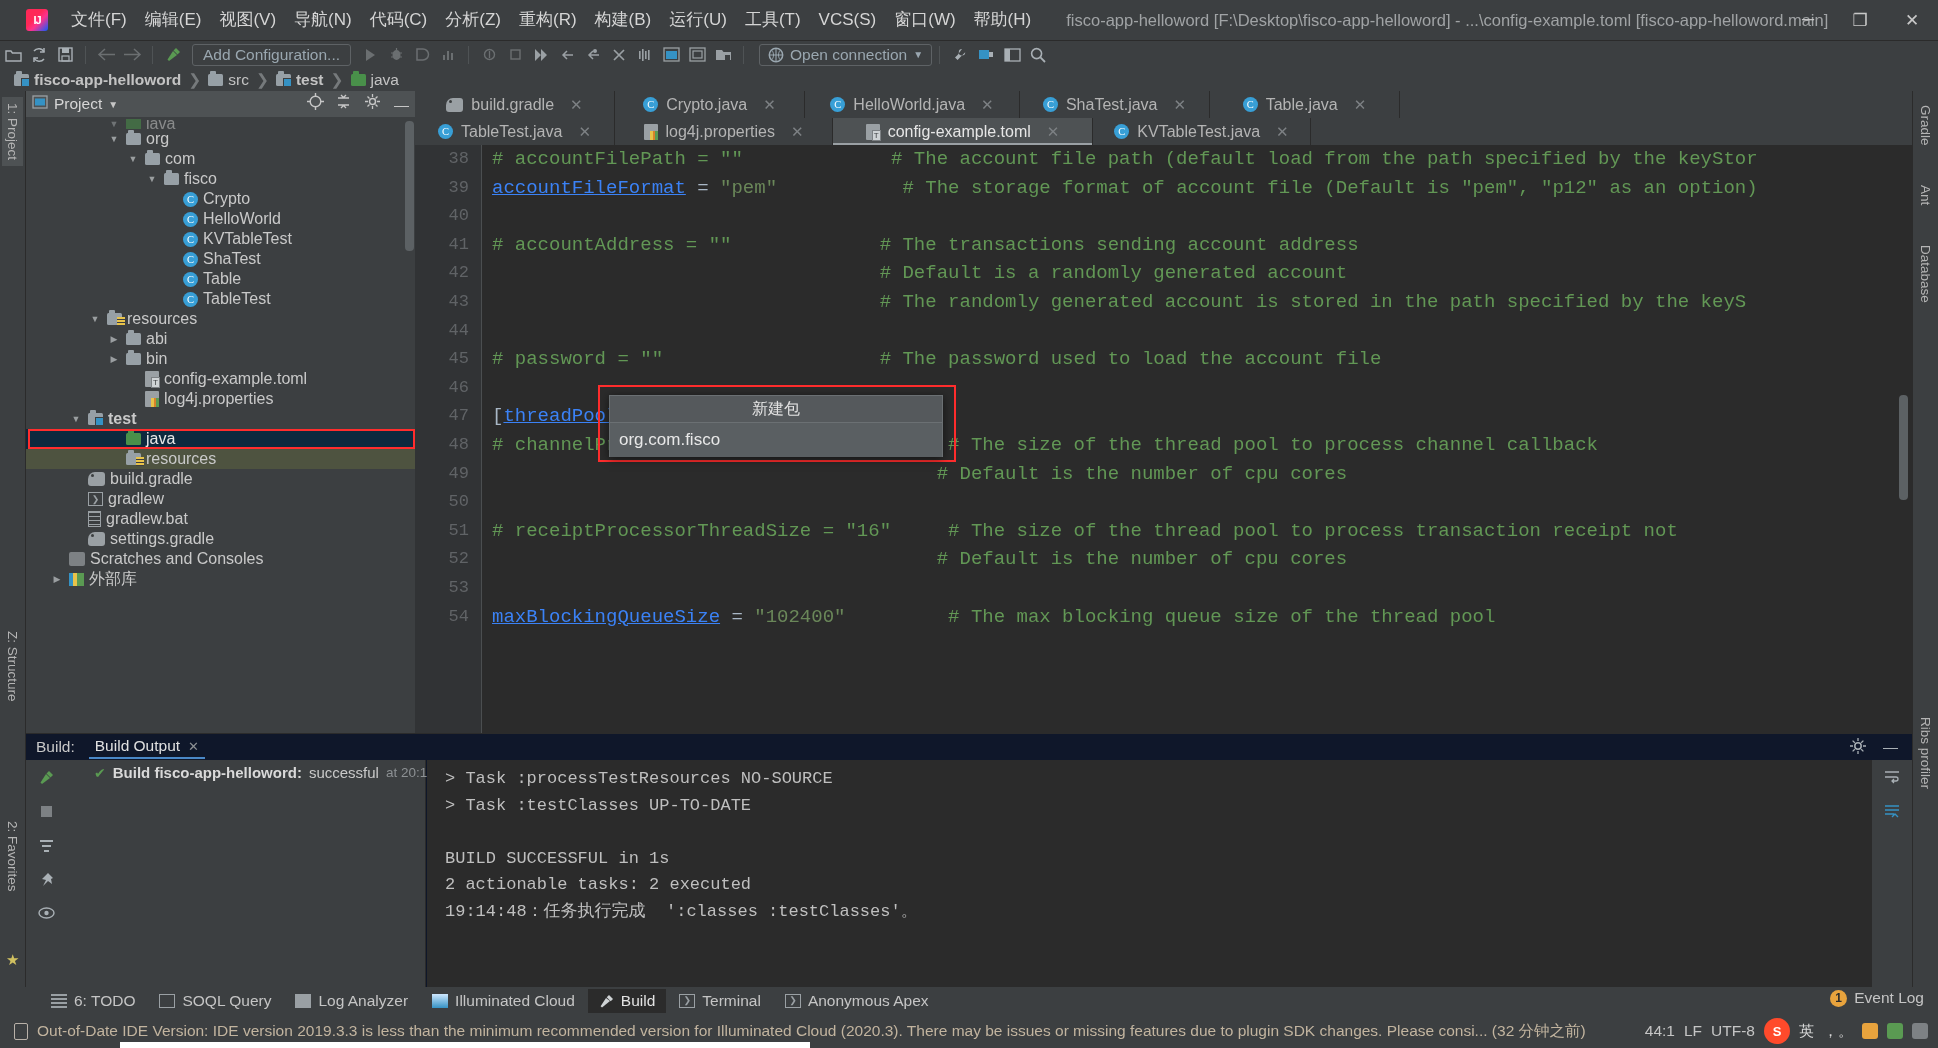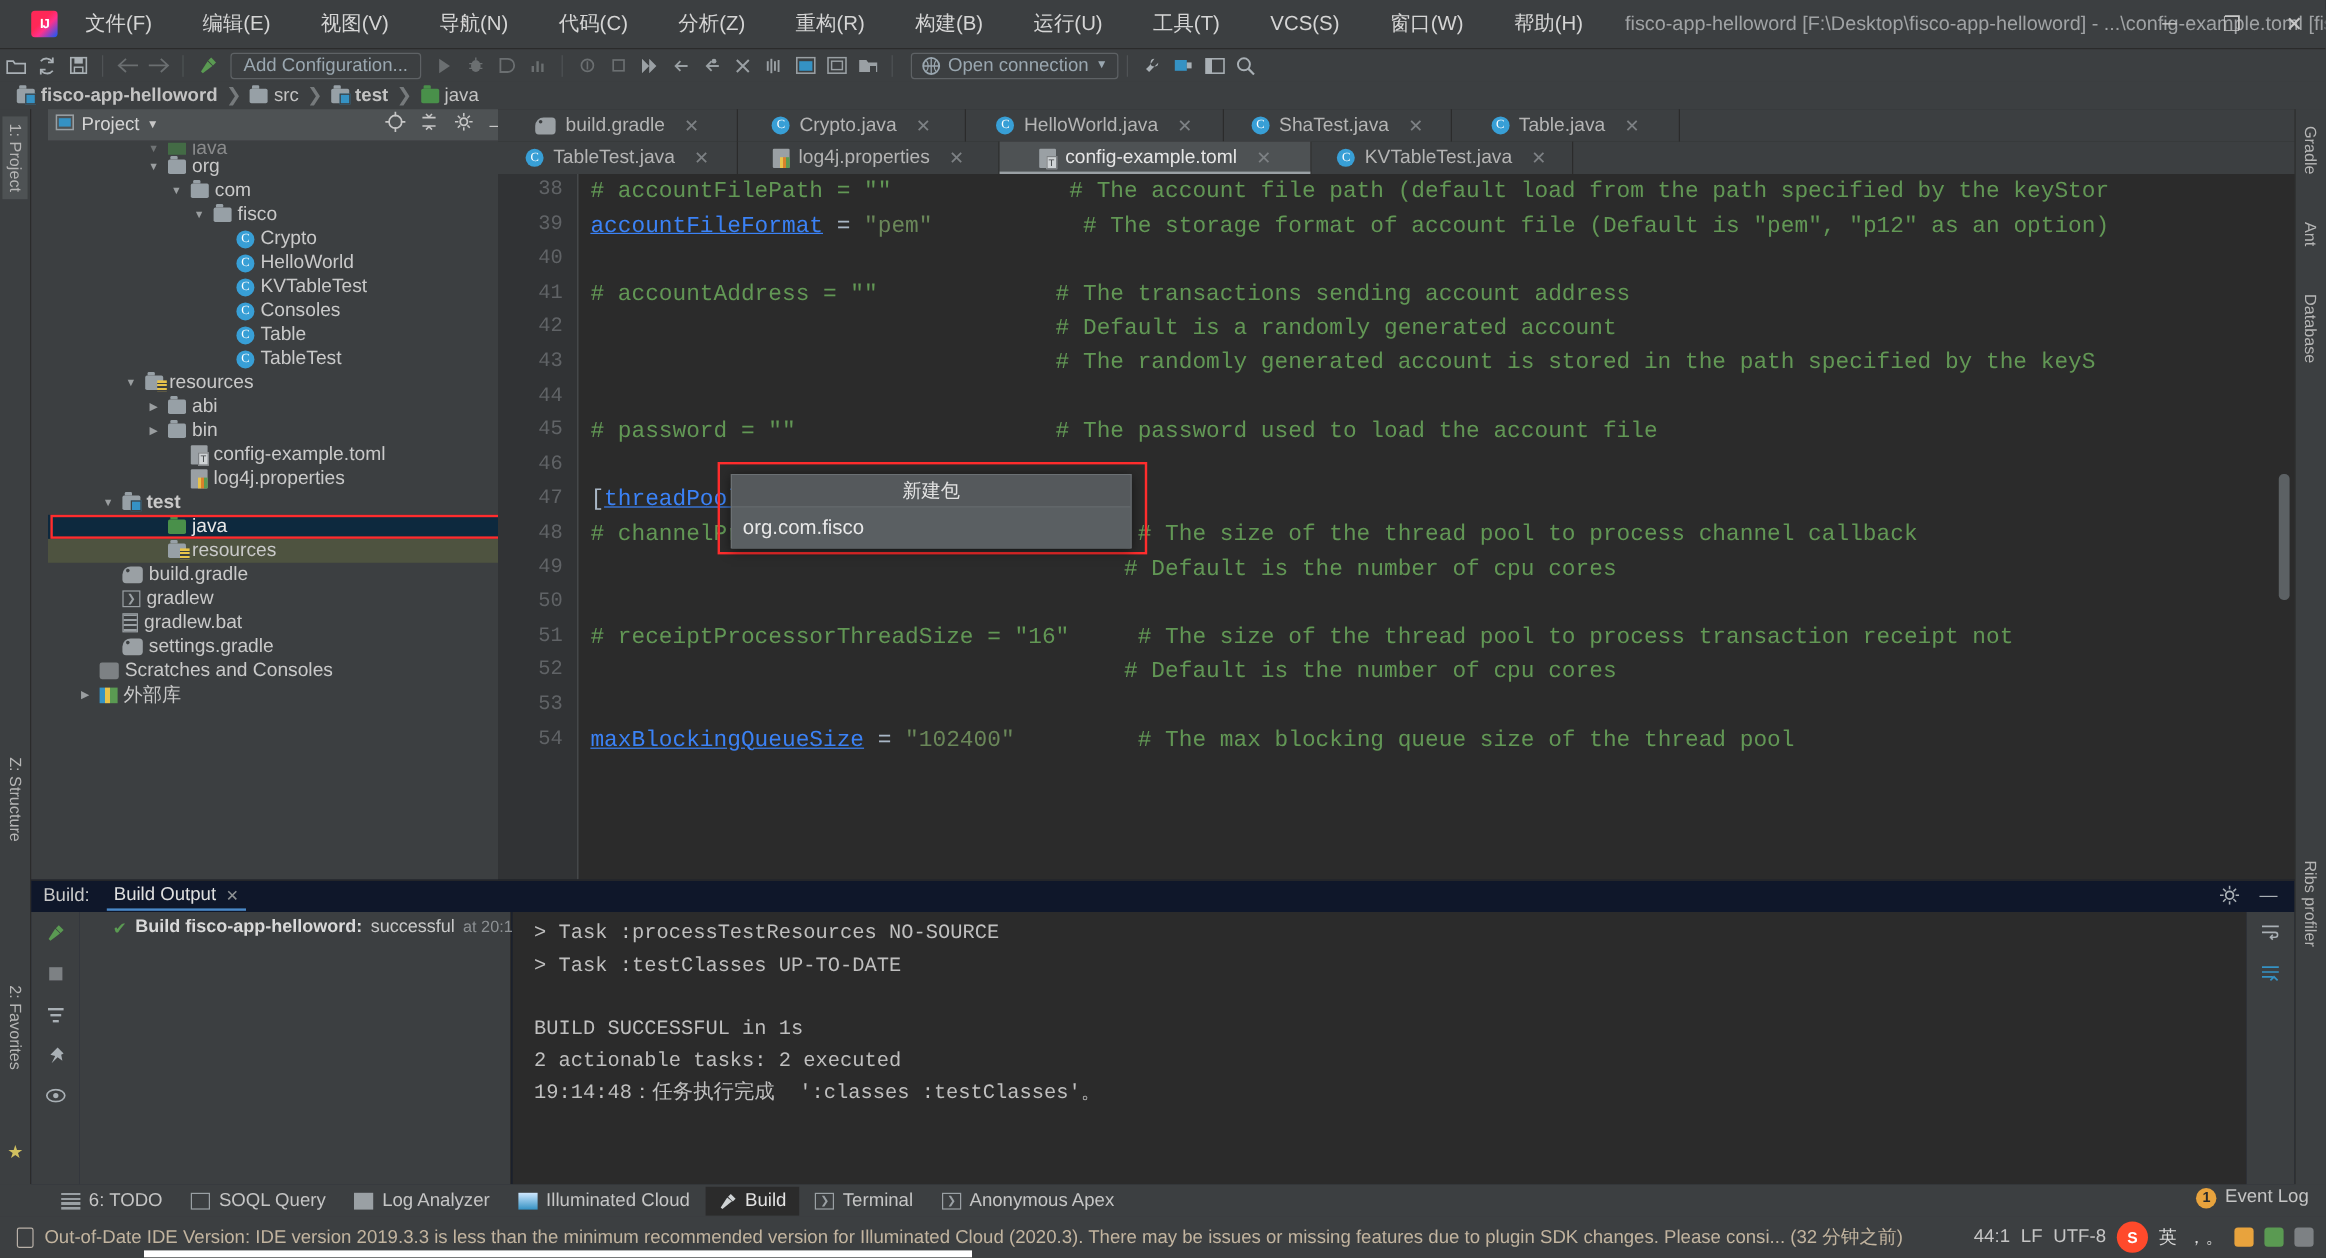--- a/index.html
+++ b/index.html
@@ -82,21 +82,21 @@
     white-space:nowrap; padding:6px 3px;
   }
   .rail-lbl.active { background:#4e5254; }
   #rail-right {
     position:absolute; right:0; top:91px; width:26px; height:896px;
     background:#3c3f41; border-left:1px solid #2b2b2b;
   }
 
   
   #project-panel {
-    position:absolute; left:40px; top:91px; width:389px; height:642px;
+    position:absolute; left:26px; top:91px; width:389px; height:642px;
     background:#3c3f41;
   }
   #project-header {
     height:26px; background:#4e5254; display:flex; align-items:center;
     padding:0 6px; gap:6px;
   }
   #project-header .ph-title { font-size:15.5px; color:#d6d6d6; }
   .folder-ico {
     width:15px; height:12px; background:#97a0a6; border-radius:1.5px;
     position:relative; flex:none;
@@ -336,21 +336,21 @@
   .doc-ico { width:14px; height:17px; border:1.6px solid #b9b1a8;
     border-radius:2px; flex:none; }
 </style>
 </head>
 <body>
 
 <div id="taskbar"></div>
 
 <div id="titlebar">
   <div id="ij-logo"></div>
-  <div id="menubar" style="display:flex;align-items:center;gap:24px;">
+  <div id="menubar" style="display:flex;align-items:center;">
       <div class="menu-item">文件(F)</div>
       <div class="menu-item">编辑(E)</div>
       <div class="menu-item">视图(V)</div>
       <div class="menu-item">导航(N)</div>
       <div class="menu-item">代码(C)</div>
       <div class="menu-item">分析(Z)</div>
       <div class="menu-item">重构(R)</div>
       <div class="menu-item">构建(B)</div>
       <div class="menu-item">运行(U)</div>
       <div class="menu-item">工具(T)</div>
@@ -631,21 +631,21 @@
       <div class="tn">
         <span style="width: 133px; flex: 0 0 auto;"></span>
         <span class="tw"></span>
         <span class="cls-ico">C</span>
         <span>KVTableTest</span>
       </div>
       <div class="tn">
         <span style="width: 133px; flex: 0 0 auto;"></span>
         <span class="tw"></span>
         <span class="cls-ico">C</span>
-        <span>Consoles</span>
+        <span>ShaTest</span>
       </div>
       <div class="tn">
         <span style="width: 133px; flex: 0 0 auto;"></span>
         <span class="tw"></span>
         <span class="cls-ico">C</span>
         <span>Table</span>
       </div>
       <div class="tn">
         <span style="width: 133px; flex: 0 0 auto;"></span>
         <span class="tw"></span>

